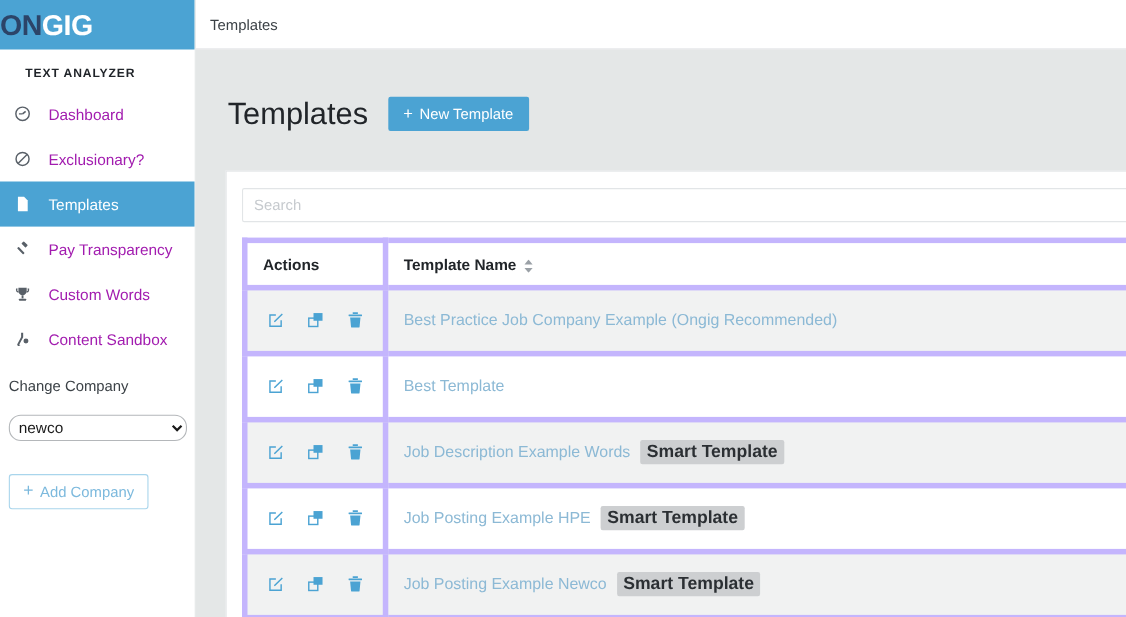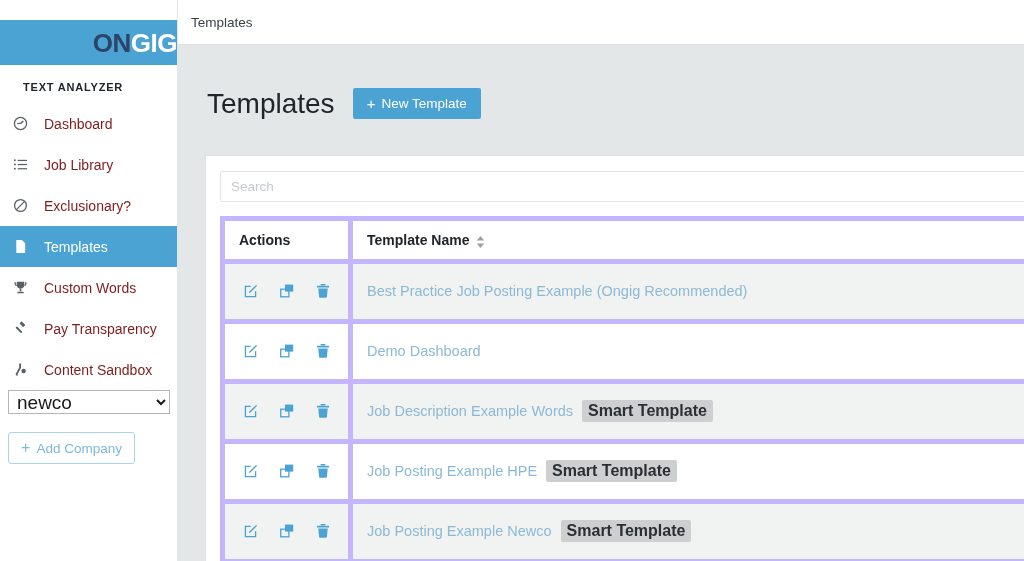--- a/index.html
+++ b/index.html
@@ -20,22 +20,21 @@
     background: #ffffff;
     border-right: 1px solid #e3e6e8;
     position: relative;
     overflow: hidden;
   }
   .logo-bar {
     height: 45px;
     background: #4ba3d3;
     display: flex;
     align-items: center;
-    justify-content: flex-end;
-    margin-top: 20px;
+    justify-content: flex-start;
   }
   .logo-text {
     font-size: 26px;
     font-weight: bold;
     letter-spacing: -0.5px;
     line-height: 1;
   }
   .logo-on { color: #2c4468; }
   .logo-gig { color: #ffffff; }
 
@@ -45,21 +44,21 @@
     letter-spacing: 0.8px;
     color: #21252a;
     padding: 16px 0 10px 13px;
     margin-left: 10px;
   }
   .nav-item {
     display: flex;
     align-items: center;
     height: 41px;
     padding-left: 13px;
-    color: #7f1d1d;
+    color: #a21caf;
     font-size: 14px;
     cursor: pointer;
     text-decoration: none;
   }
   .nav-item.active {
     background: #4ba3d3;
     color: #ffffff;
   }
   .nav-item.active .nav-icon { color: #ffffff; }
   .nav-icon {
@@ -71,28 +70,28 @@
     margin-right: 9px;
   }
   .nav-label { line-height: 1; }
 
   .change-company-label {
     font-size: 13.5px;
     color: #3c4247;
     padding: 14px 0 7px 8px;
   }
   .company-select {
-    margin: 0 8px;
+    margin: 12px 8px;
     width: 162px;
     height: 24px;
-    font-size: 19px;
+    font-size: 14px;
     font-family: "Liberation Sans", sans-serif;
     color: #1a1a1a;
     border: 1px solid #b4b7ba;
-    border-radius: 0;
+    border-radius: 11px;
     background: #ffffff;
     padding: 0 4px;
   }
   .add-company-btn {
     margin: 18px 0 0 8px;
     width: 127px;
     height: 32px;
     border: 1px solid #a9d5ec;
     background: #ffffff;
     color: #7cb9dd;
@@ -256,87 +255,75 @@
       <span class="nav-icon">
         <svg width="15" height="15" viewBox="0 0 16 16" fill="none" stroke="currentColor" stroke-width="1.4">
           <circle cx="8" cy="8" r="6.5"></circle>
             <path d="M8 8 L11 5.5" stroke-width="1.6"></path>
             <path d="M4.5 8 L8 8"></path>
         </svg>
       </span>
       <span class="nav-label">Dashboard</span>
     </div>
 
-    <div class="nav-item">
-      <span class="nav-icon">
-        <svg width="15" height="15" viewBox="0 0 16 16" fill="currentColor">
-          <circle cx="2" cy="3.5" r="1"></circle>
-            <circle cx="2" cy="8" r="1"></circle>
-            <circle cx="2" cy="12.5" r="1"></circle>
-          <rect x="5" y="3" width="10" height="1.3"></rect>
-            <rect x="5" y="7.4" width="10" height="1.3"></rect>
-            <rect x="5" y="11.9" width="10" height="1.3"></rect>
-        </svg>
-      </span>
-      <span class="nav-label">Job Library</span>
-    </div>
 
     <div class="nav-item">
       <span class="nav-icon">
         <svg width="15" height="15" viewBox="0 0 16 16" fill="none" stroke="currentColor" stroke-width="1.4">
           <circle cx="8" cy="8" r="6.3"></circle>
             <line x1="3.6" y1="12.4" x2="12.4" y2="3.6"></line>
         </svg>
       </span>
       <span class="nav-label">Exclusionary?</span>
     </div>
 
     <div class="nav-item active">
       <span class="nav-icon">
         <svg width="15" height="15" viewBox="0 0 16 16" fill="currentColor">
           <path d="M3.5 1 h6 L13 4.5 V15 H3.5 Z"></path>
         </svg>
       </span>
       <span class="nav-label">Templates</span>
+    </div>
+
+    <div class="nav-item">
+      <span class="nav-icon">
+        <svg width="15" height="15" viewBox="0 0 16 16" fill="currentColor">
+          <rect x="7.2" y="1.8" width="5.6" height="3.2" rx="0.6" transform="rotate(45 10 3.4)"></rect>
+          <rect x="2.2" y="8.4" width="8.4" height="2.1" rx="0.7" transform="rotate(45 6.4 9.4)"></rect>
+        </svg>
+      </span>
+      <span class="nav-label">Pay Transparency</span>
     </div>
 
     <div class="nav-item">
       <span class="nav-icon">
         <svg width="15" height="15" viewBox="0 0 16 16" fill="currentColor">
           <path d="M4 1.8 h8 v3.2 a4 4 0 0 1 -8 0 Z"></path>
           <path d="M3.2 2.4 H1.6 v1.6 a2.6 2.6 0 0 0 2.4 2.5 v-1.3 a1.3 1.3 0 0 1 -1.1 -1.2 Z"></path>
           <path d="M12.8 2.4 H14.4 v1.6 a2.6 2.6 0 0 1 -2.4 2.5 v-1.3 a1.3 1.3 0 0 0 1.1 -1.2 Z"></path>
           <rect x="7.1" y="9" width="1.8" height="3"></rect>
             <rect x="4.6" y="12.4" width="6.8" height="1.8" rx="0.4"></rect>
         </svg>
       </span>
       <span class="nav-label">Custom Words</span>
     </div>
 
-    <div class="nav-item">
-      <span class="nav-icon">
-        <svg width="15" height="15" viewBox="0 0 16 16" fill="currentColor">
-          <rect x="7.2" y="1.8" width="5.6" height="3.2" rx="0.6" transform="rotate(45 10 3.4)"></rect>
-          <rect x="2.2" y="8.4" width="8.4" height="2.1" rx="0.7" transform="rotate(45 6.4 9.4)"></rect>
-        </svg>
-      </span>
-      <span class="nav-label">Pay Transparency</span>
-    </div>
-
 
     <div class="nav-item">
       <span class="nav-icon">
         <svg width="15" height="15" viewBox="0 0 16 16" fill="currentColor">
           <path d="M5 1.6 h1.6 v4.2 L3 12.6 a1.2 1.2 0 0 0 1 1.8 h2 a1.2 1.2 0 0 1 -0.9 -1.8 L8.6 6 V1.6 h1.6"></path>
           <circle cx="11.3" cy="9.6" r="2.4"></circle>
         </svg>
       </span>
       <span class="nav-label">Content Sandbox</span>
     </div>
 
+    <div class="change-company-label">Change Company</div>
 
     <select class="company-select">
       <option>newco</option>
     </select>
 
     <button class="add-company-btn">
       <span class="plus">+</span>
       <span>Add Company</span>
     </button>
   </div>
@@ -398,21 +385,21 @@
                     <svg width="16" height="16" viewBox="0 0 16 16" fill="currentColor">
                       <rect x="5.6" y="0.9" width="4.8" height="1.5" rx="0.3"></rect>
                       <rect x="1.9" y="2.8" width="12.2" height="1.7" rx="0.4"></rect>
                       <path d="M3.3 5.6 h9.4 l-0.8 8.4 a0.9 0.9 0 0 1 -0.9 0.8 H5 a0.9 0.9 0 0 1 -0.9 -0.8 Z"></path>
                     </svg>
                   </span>
                 </div>
               </td>
               <td>
                 <div class="name-cell-inner">
-                  <a class="tmpl-link">Best Practice Job Posting Example (Ongig Recommended)</a>
+                  <a class="tmpl-link">Best Practice Job Company Example (Ongig Recommended)</a>
                 </div>
               </td>
             </tr>
             <tr class="row-even">
               <td class="actions-cell">
                 <div class="actions-wrap">
                   <span class="action-icon">
                     <svg width="16" height="16" viewBox="0 0 16 16" fill="none" stroke="currentColor" stroke-width="1.3">
                       <path d="M13.2 1.9 L14.1 2.8 L7.4 9.5 L6 9.9 L6.4 8.5 Z" fill="currentColor" stroke="none"></path>
                       <path d="M12.6 8.2 V13.6 H2.4 V3.4 H7.8"></path>
@@ -428,21 +415,21 @@
                     <svg width="16" height="16" viewBox="0 0 16 16" fill="currentColor">
                       <rect x="5.6" y="0.9" width="4.8" height="1.5" rx="0.3"></rect>
                       <rect x="1.9" y="2.8" width="12.2" height="1.7" rx="0.4"></rect>
                       <path d="M3.3 5.6 h9.4 l-0.8 8.4 a0.9 0.9 0 0 1 -0.9 0.8 H5 a0.9 0.9 0 0 1 -0.9 -0.8 Z"></path>
                     </svg>
                   </span>
                 </div>
               </td>
               <td>
                 <div class="name-cell-inner">
-                  <a class="tmpl-link">Demo Dashboard</a>
+                  <a class="tmpl-link">Best Template</a>
                 </div>
               </td>
             </tr>
             <tr class="row-odd">
               <td class="actions-cell">
                 <div class="actions-wrap">
                   <span class="action-icon">
                     <svg width="16" height="16" viewBox="0 0 16 16" fill="none" stroke="currentColor" stroke-width="1.3">
                       <path d="M13.2 1.9 L14.1 2.8 L7.4 9.5 L6 9.9 L6.4 8.5 Z" fill="currentColor" stroke="none"></path>
                       <path d="M12.6 8.2 V13.6 H2.4 V3.4 H7.8"></path>

